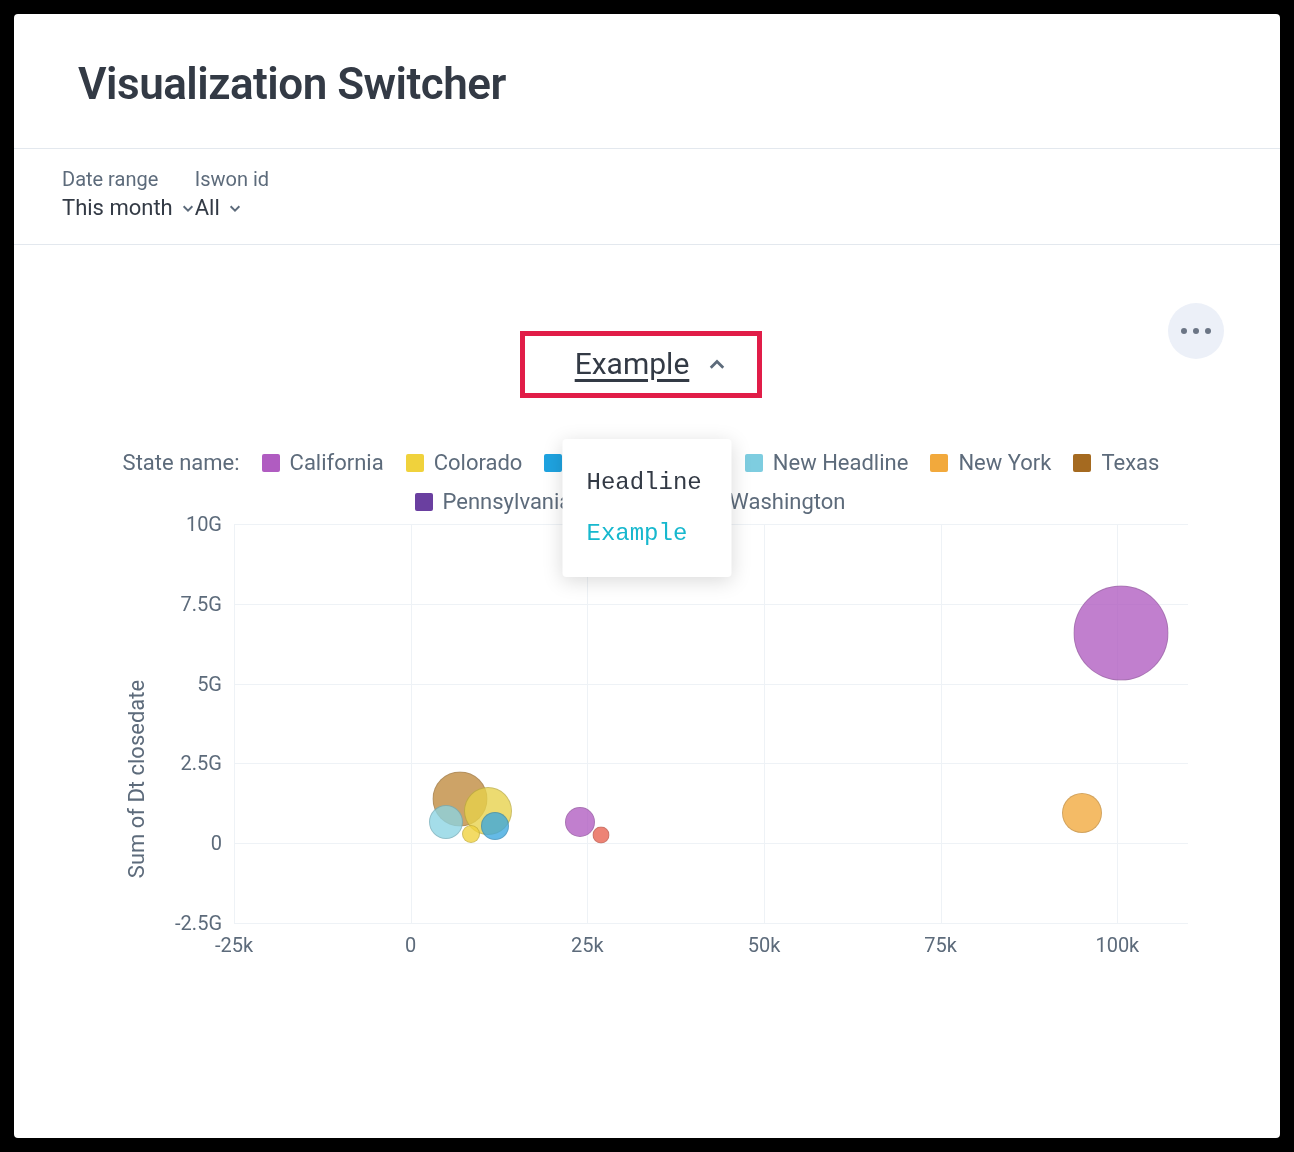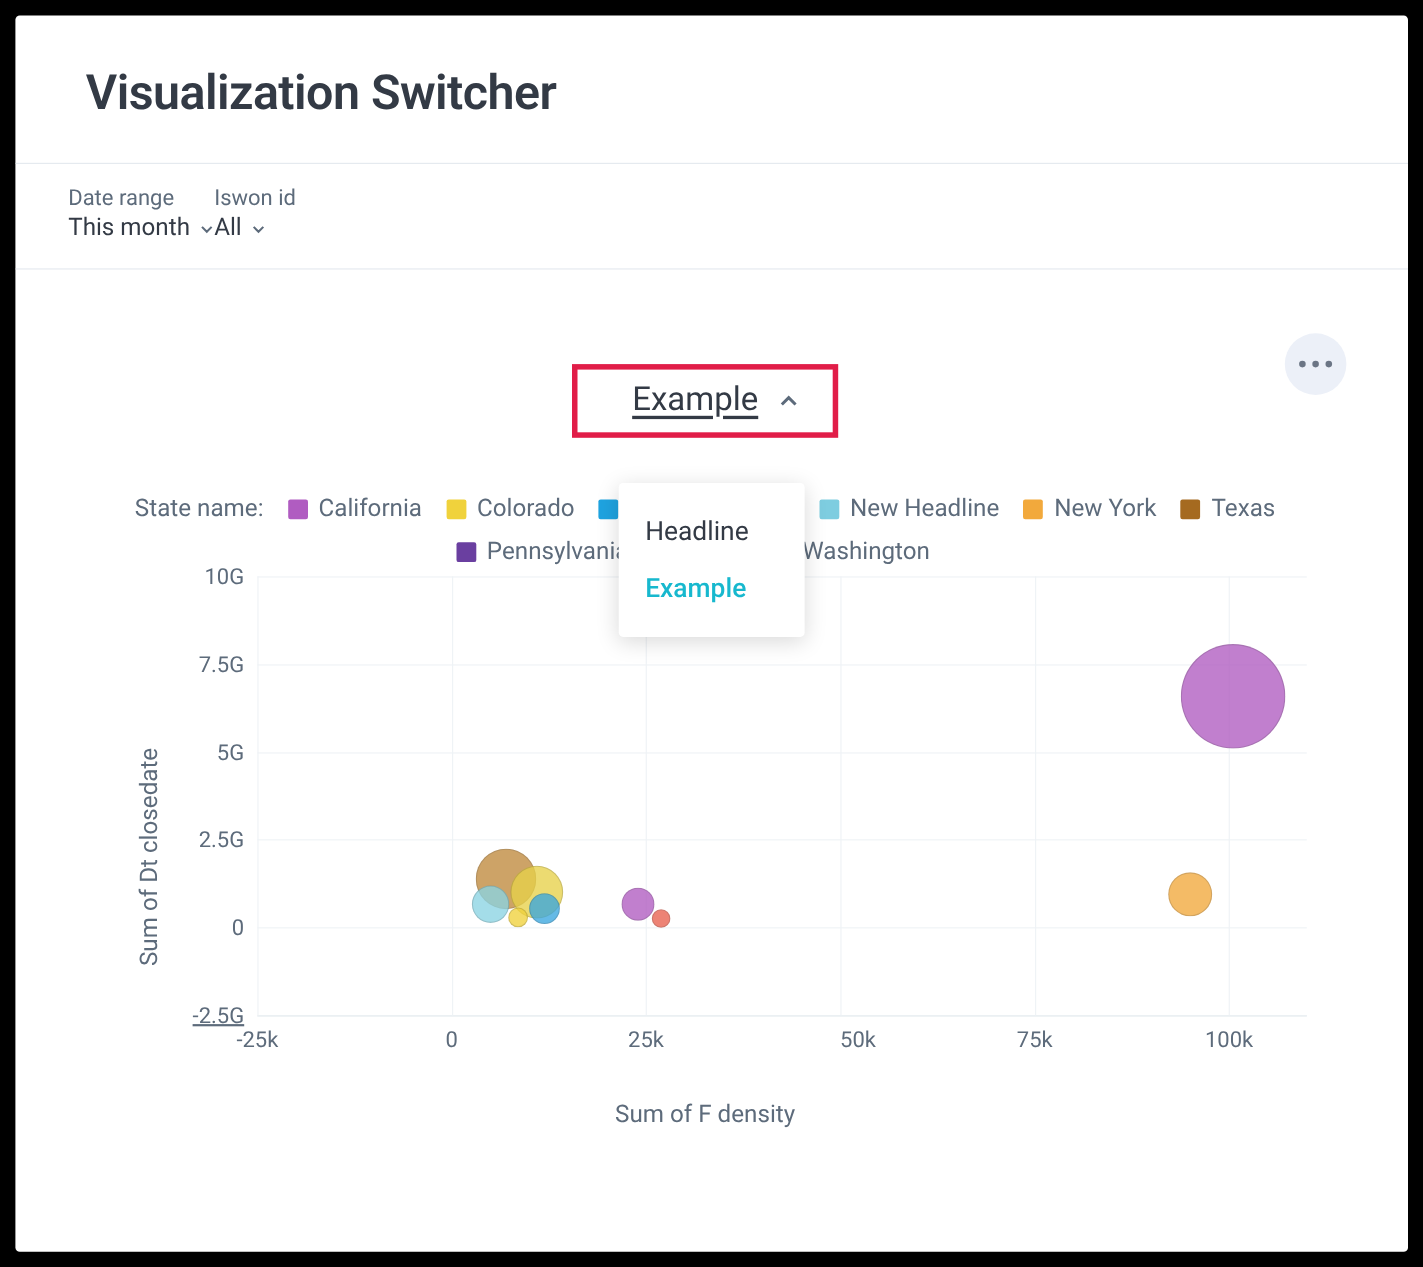--- a/index.html
+++ b/index.html
@@ -76,20 +76,21 @@
 
   .dropdown {
     position: absolute; left: 50%; transform: translateX(-50%);
     top: 194px;
     width: 169px;
     background: #fff;
     border-radius: 4px;
     box-shadow: 0 4px 20px rgba(0,0,0,0.15);
     padding: 18px 0;
     z-index: 50;
+    font-family: Liberation Mono, monospace;
   }
   .dropdown-item {
     padding: 12px 24px; font-size: 24px; cursor: pointer;
   }
   .dropdown-item.normal { color: var(--text-dark); }
   .dropdown-item.active { color: var(--accent); font-weight: 500; }
 
   .legend {
     margin: 52px 80px 0 80px;
     display: flex; flex-wrap: wrap; justify-content: center;
@@ -229,45 +230,44 @@
 
     <div class="chart">
       <div class="ylabel">Sum of Dt closedate</div>
       <div class="plot">
           <div class="gridline-h" style="top: 100%;"></div>
           <div class="gridline-h" style="top: 80%;"></div>
           <div class="gridline-h" style="top: 60%;"></div>
           <div class="gridline-h" style="top: 40%;"></div>
           <div class="gridline-h" style="top: 20%;"></div>
           <div class="gridline-h" style="top: 0%;"></div>
-          <div class="y-tick" style="position: absolute; right: calc(100% + 12px); top: 100%; transform: translateY(-50%); font-size: 20px; color: var(--text-mid); white-space: nowrap; text-decoration: underline;">-2.5G</div>
+          <div class="y-tick" style="position: absolute; right: calc(100% + 12px); top: 100%; transform: translateY(-50%); font-size: 20px; color: var(--text-mid); white-space: nowrap;">-2.5G</div>
           <div class="y-tick" style="position: absolute; right: calc(100% + 12px); top: 80%; transform: translateY(-50%); font-size: 20px; color: var(--text-mid); white-space: nowrap;">0</div>
           <div class="y-tick" style="position: absolute; right: calc(100% + 12px); top: 60%; transform: translateY(-50%); font-size: 20px; color: var(--text-mid); white-space: nowrap;">2.5G</div>
           <div class="y-tick" style="position: absolute; right: calc(100% + 12px); top: 40%; transform: translateY(-50%); font-size: 20px; color: var(--text-mid); white-space: nowrap;">5G</div>
           <div class="y-tick" style="position: absolute; right: calc(100% + 12px); top: 20%; transform: translateY(-50%); font-size: 20px; color: var(--text-mid); white-space: nowrap;">7.5G</div>
           <div class="y-tick" style="position: absolute; right: calc(100% + 12px); top: 0%; transform: translateY(-50%); font-size: 20px; color: var(--text-mid); white-space: nowrap;">10G</div>
           <div class="gridline-v" style="left: 0%;"></div>
           <div style="position: absolute; left: 0%; top: calc(100% + 10px); transform: translateX(-50%); font-size: 20px; color: var(--text-mid);">-25k</div>
           <div class="gridline-v" style="left: 18.5185%;"></div>
           <div style="position: absolute; left: 18.5185%; top: calc(100% + 10px); transform: translateX(-50%); font-size: 20px; color: var(--text-mid);">0</div>
           <div class="gridline-v" style="left: 37.037%;"></div>
           <div style="position: absolute; left: 37.037%; top: calc(100% + 10px); transform: translateX(-50%); font-size: 20px; color: var(--text-mid);">25k</div>
           <div class="gridline-v" style="left: 55.5556%;"></div>
-          <div style="position: absolute; left: 55.5556%; top: calc(100% + 10px); transform: translateX(-50%); font-size: 20px; color: var(--text-mid); margin-left: 16px;">50k</div>
+          <div style="position: absolute; left: 55.5556%; top: calc(100% + 10px); transform: translateX(-50%); font-size: 20px; color: var(--text-mid);">50k</div>
           <div class="gridline-v" style="left: 74.0741%;"></div>
           <div style="position: absolute; left: 74.0741%; top: calc(100% + 10px); transform: translateX(-50%); font-size: 20px; color: var(--text-mid);">75k</div>
           <div class="gridline-v" style="left: 92.5926%;"></div>
           <div style="position: absolute; left: 92.5926%; top: calc(100% + 10px); transform: translateX(-50%); font-size: 20px; color: var(--text-mid);">100k</div>
           <div class="bubble" style="left: 92.963%; top: 27.2%; width: 95px; height: 95px; background: rgb(176, 92, 193);"></div>
           <div class="bubble" style="left: 36.2963%; top: 74.8%; width: 30px; height: 30px; background: rgb(176, 92, 193);"></div>
           <div class="bubble" style="left: 88.8889%; top: 72.4%; width: 40px; height: 40px; background: rgb(242, 169, 60);"></div>
           <div class="bubble" style="left: 23.7037%; top: 68.8%; width: 55px; height: 55px; background: rgb(192, 138, 61);"></div>
           <div class="bubble" style="left: 26.6667%; top: 72%; width: 48px; height: 48px; background: rgb(231, 210, 74);"></div>
           <div class="bubble" style="left: 27.4074%; top: 75.6%; width: 28px; height: 28px; background: rgb(58, 167, 223);"></div>
           <div class="bubble" style="left: 22.2222%; top: 74.8%; width: 34px; height: 34px; background: rgb(139, 212, 227);"></div>
           <div class="bubble" style="left: 24.8148%; top: 77.6%; width: 18px; height: 18px; background: rgb(240, 210, 60);"></div>
           <div class="bubble" style="left: 38.5185%; top: 78%; width: 17px; height: 17px; background: rgb(232, 97, 79);"></div>
         </div>
-      <div class="xlabel">Sum of F density</div>
     </div>
 
   </div>
 </div>
 
 </body></html>

